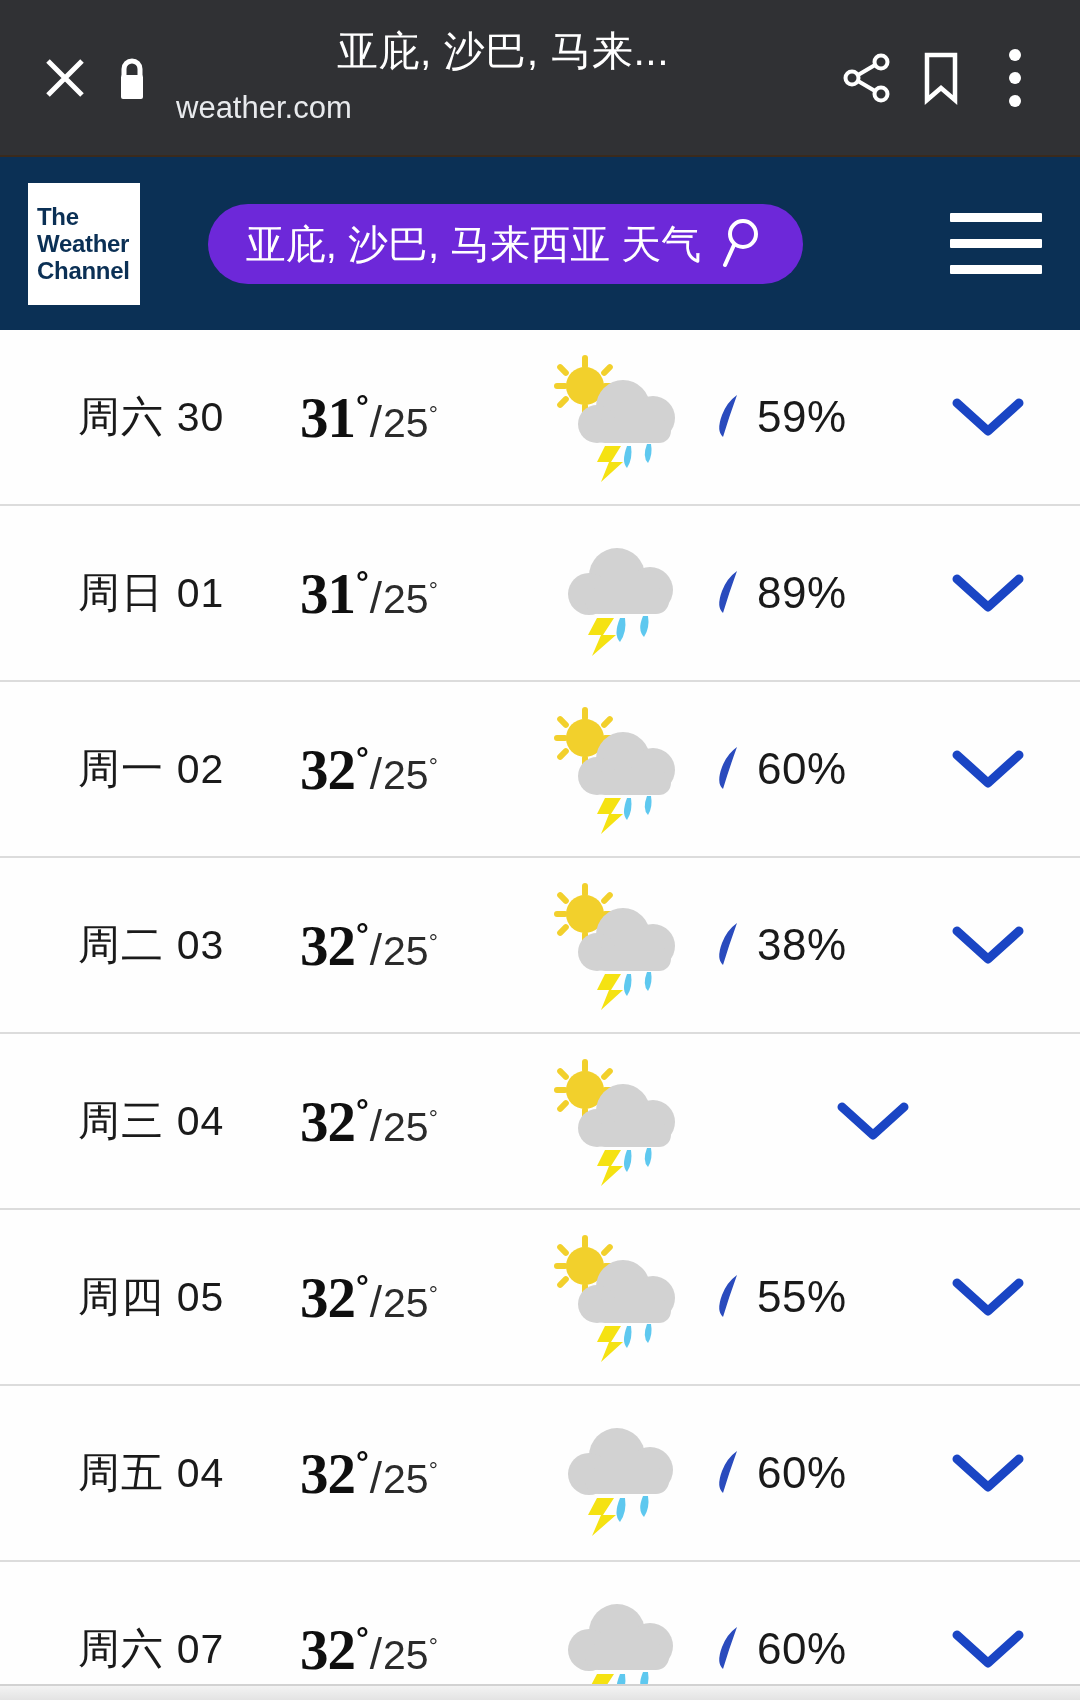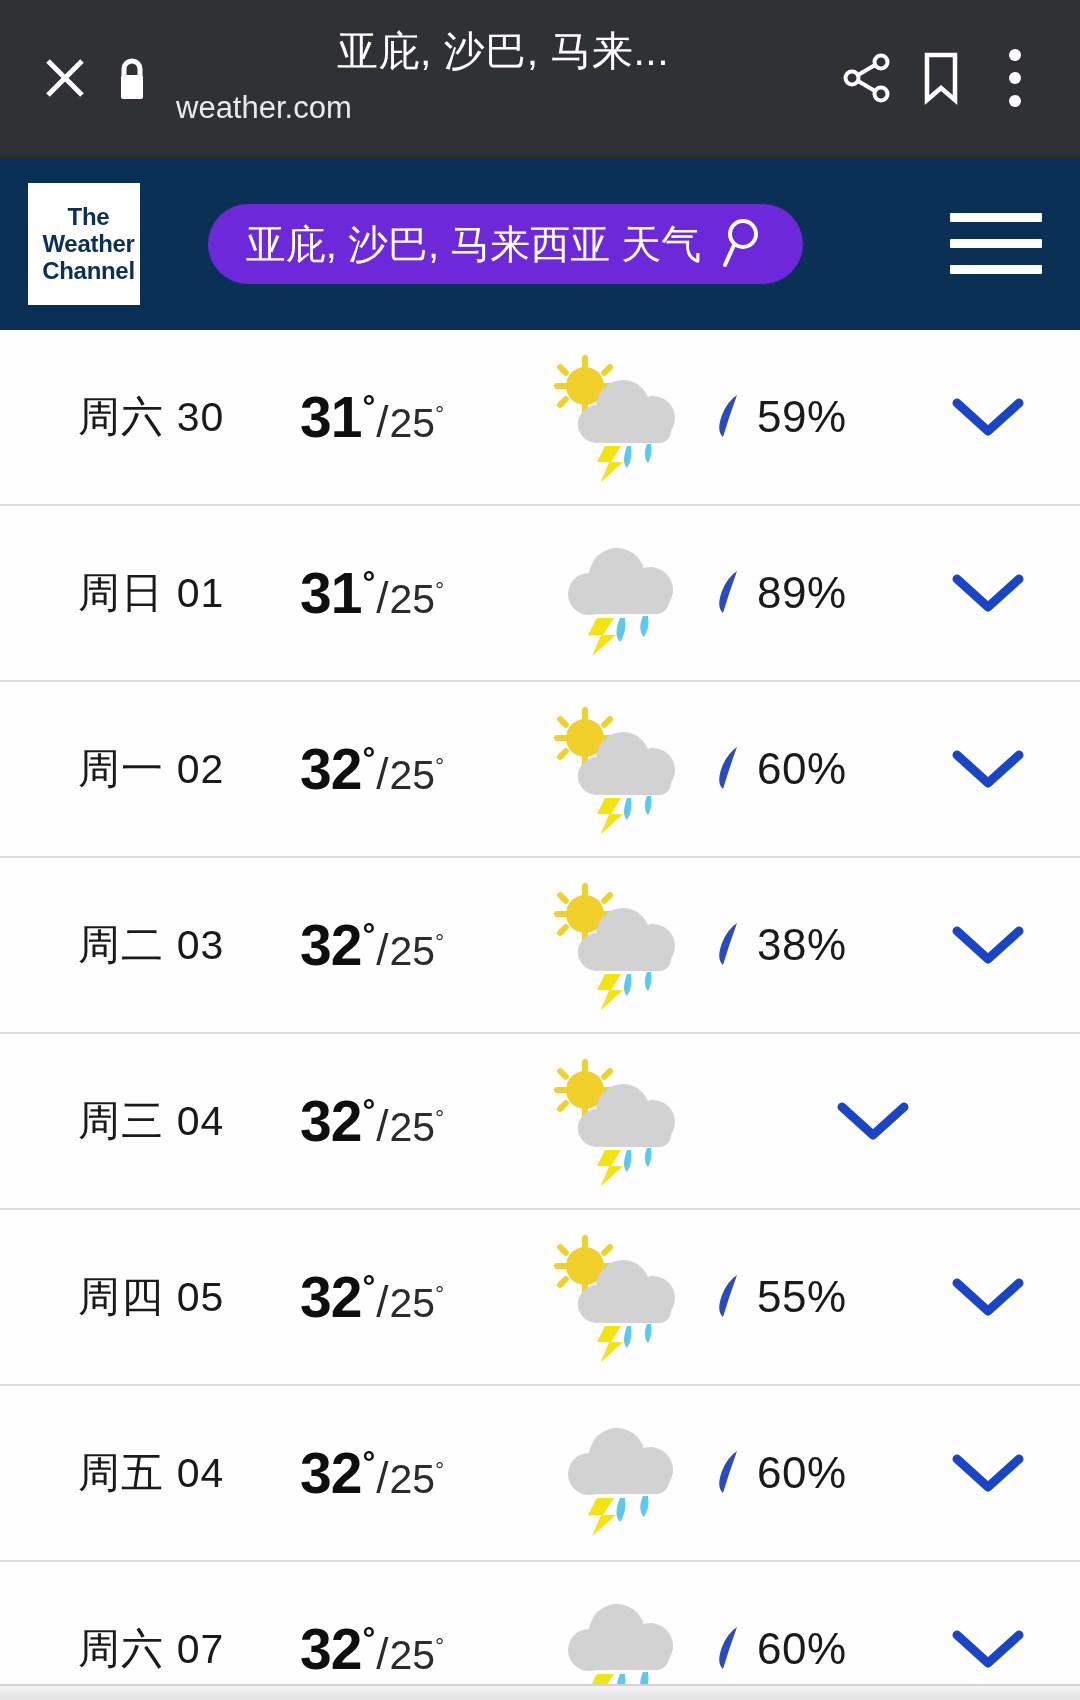--- a/index.html
+++ b/index.html
@@ -79,21 +79,20 @@
     color: #0b3055;
     font-weight: bold;
     font-size: 24px;
     line-height: 27px;
     display: flex;
     flex-direction: column;
     justify-content: center;
     padding-left: 9px;
     flex: 0 0 auto;
     letter-spacing: -0.3px;
-    align-items: center;
   }
   .search-pill {
     flex: 0 0 auto;
     margin-left: 68px;
     width: 595px;
     height: 80px;
     background: #6d28d9;
     border-radius: 42px;
     display: flex;
     align-items: center;
@@ -150,20 +149,21 @@
     width: 215px;
     display: flex;
     align-items: baseline;
     white-space: nowrap;
   }
   .temp-hi {
     font-size: 57px;
     font-weight: bold;
     color: #0f0f0f;
     letter-spacing: -1px;
+    font-family: Liberation Serif, serif;
   }
   .deg-hi {
     font-size: 32px;
     font-weight: bold;
     color: #0f0f0f;
     position: relative;
     top: -20px;
     margin-left: 1px;
   }
   .temp-sep {

